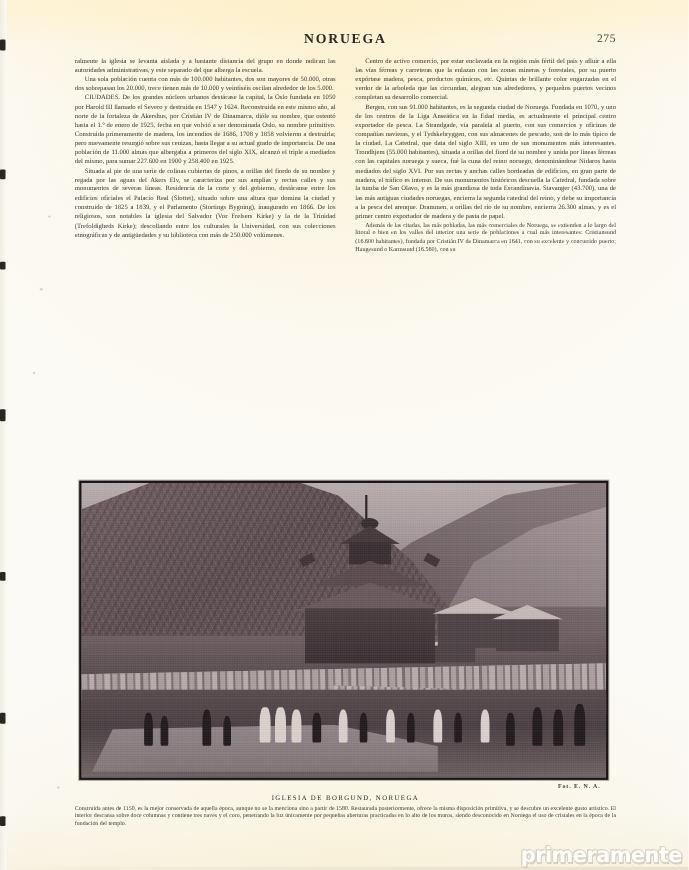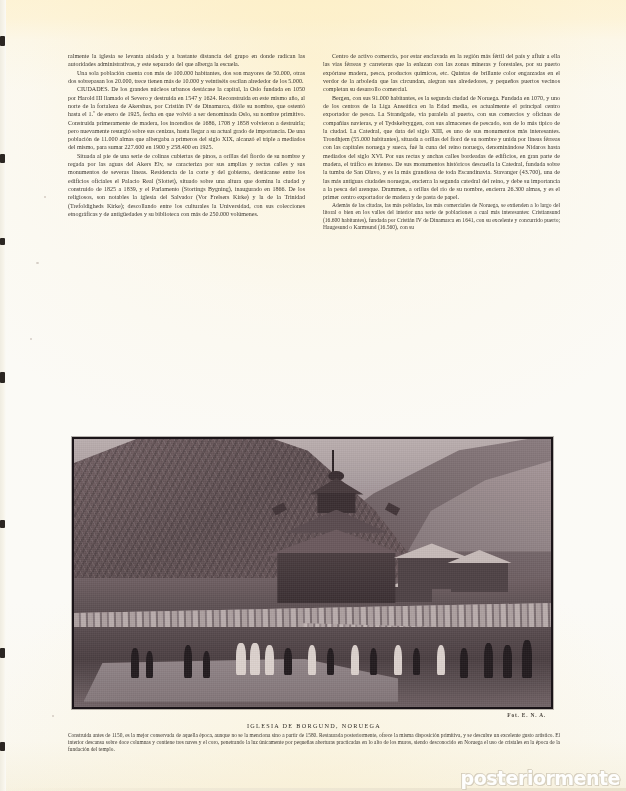--- a/index.html
+++ b/index.html
@@ -201,20 +201,24 @@
 <div class="bind-mark" style="top:648px;height:10px;"></div>
 <div class="bind-mark" style="top:742px;height:9px;"></div>
 
 <span class="speck" style="left:36px;top:262px;width:3px;height:2px;"></span>
 <span class="speck" style="left:30px;top:338px;width:2px;height:2px;"></span>
 <span class="speck" style="left:44px;top:196px;width:2px;height:2px;"></span>
 <span class="speck" style="left:52px;top:715px;width:2px;height:2px;"></span>
 
 <div id="content">
 
+  <div id="header">
+    <div id="head-title">NORUEGA</div>
+    <div id="head-page">275</div>
+  </div>
 
   <div id="cols">
 
     <div class="col" id="col-left">
       <p class="noindent">ralmente la iglesia se levanta aislada y a bastante distancia del grupo en donde radican las autoridades administrativas, y este separado del que alberga la escuela.</p>
       <p>Una sola población cuenta con más de 100.000 habitantes, dos son mayores de 50.000, otras dos sobrepasan los 20.000, trece tienen más de 10.000 y veintiséis oscilan alrededor de los 5.000.</p>
       <p>CIUDADES. De los grandes núcleos urbanos destácase la capital, la Oslo fundada en 1050 por Harold III llamado el Severo y destruida en 1547 y 1624. Reconstruida en este mismo año, al norte de la fortaleza de Akershus, por Cristián IV de Dinamarca, dióle su nombre, que ostentó hasta el 1.º de enero de 1925, fecha en que volvió a ser denominada Oslo, su nombre primitivo. Construida primeramente de madera, los incendios de 1686, 1708 y 1858 volvieron a destruirla; pero nuevamente resurgió sobre sus cenizas, hasta llegar a su actual grado de importancia. De una población de 11.000 almas que albergaba a primeros del siglo XIX, alcanzó el triple a mediados del mismo, para sumar 227.600 en 1900 y 258.400 en 1925.</p>
       <p>Situada al pie de una serie de colinas cubiertas de pinos, a orillas del fiordo de su nombre y regada por las aguas del Akers Elv, se caracteriza por sus amplias y rectas calles y sus monumentos de severas líneas. Residencia de la corte y del gobierno, destácanse entre los edificios oficiales el Palacio Real (Slottet), situado sobre una altura que domina la ciudad y construido de 1825 a 1839, y el Parlamento (Stortings Bygning), inaugurado en 1866. De los religiosos, son notables la iglesia del Salvador (Vor Frelsers Kirke) y la de la Trinidad (Trefoldigheds Kirke); descollando entre los culturales la Universidad, con sus colecciones etnográficas y de antigüedades y su biblioteca con más de 250.000 volúmenes.</p>
     </div>
 
@@ -301,13 +305,13 @@
   <div id="photo-credit">Fot. E. N. A.</div>
 
   <div id="caption">
     <div id="caption-title">IGLESIA DE BORGUND, NORUEGA</div>
     <div id="caption-body">Construida antes de 1150, es la mejor conservada de aquella época, aunque no se la menciona sino a partir de 1580. Restaurada posteriormente, ofrece la misma disposición primitiva, y se descubre un excelente gusto artístico. El interior descansa sobre doce columnas y contiene tres naves y el coro, penetrando la luz únicamente por pequeñas aberturas practicadas en lo alto de los muros, siendo desconocido en Noruega el uso de cristales en la época de la fundación del templo.</div>
   </div>
 
 </div>
 
 <div id="wm-underline"></div>
-<div id="watermark">posteriormente</div>
+<div id="watermark">primeramente</div>
 
 </body></html>

